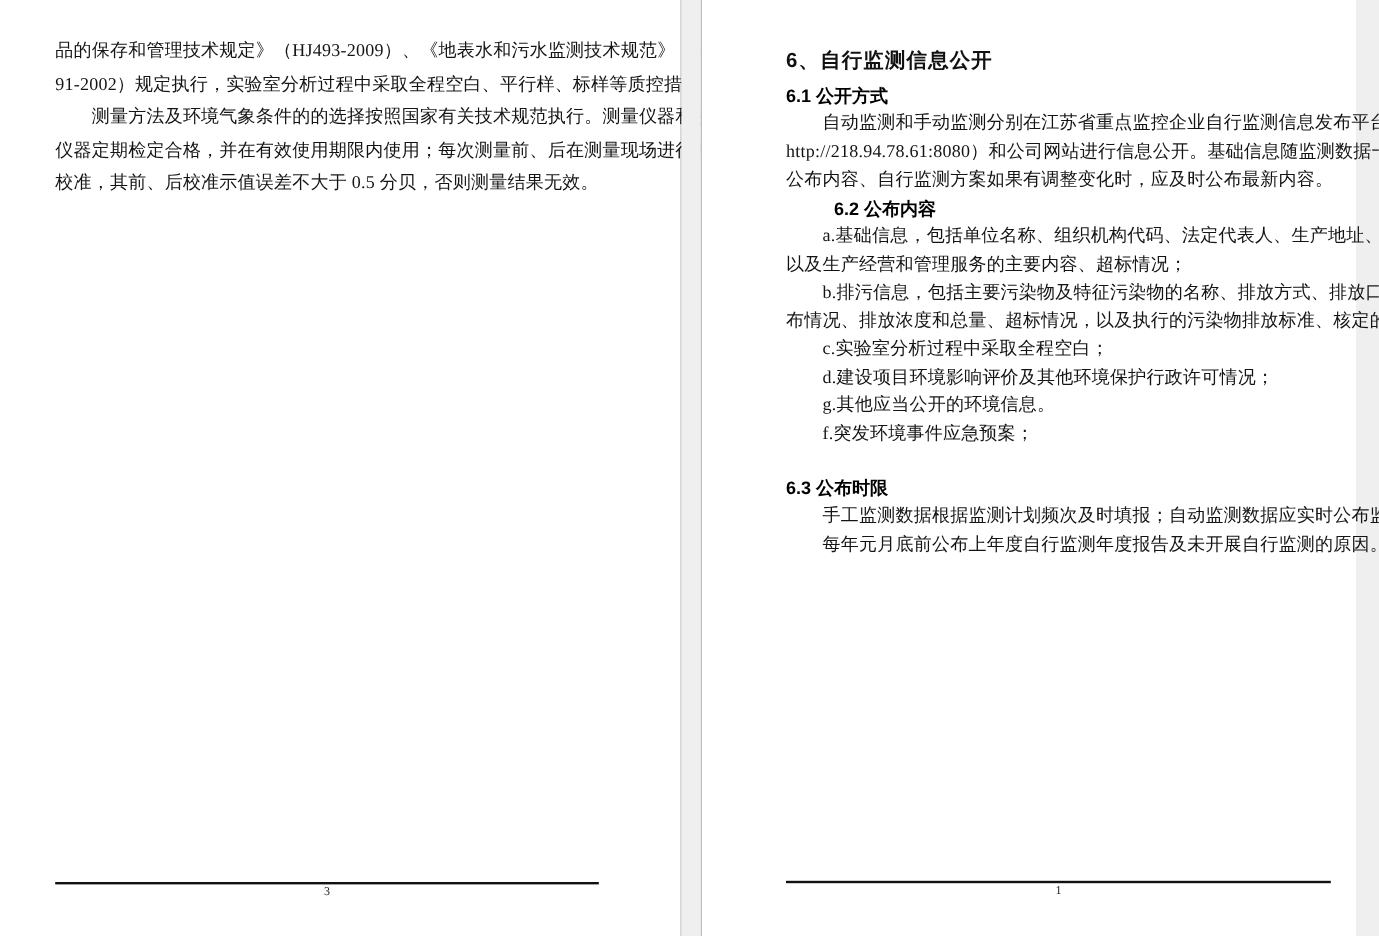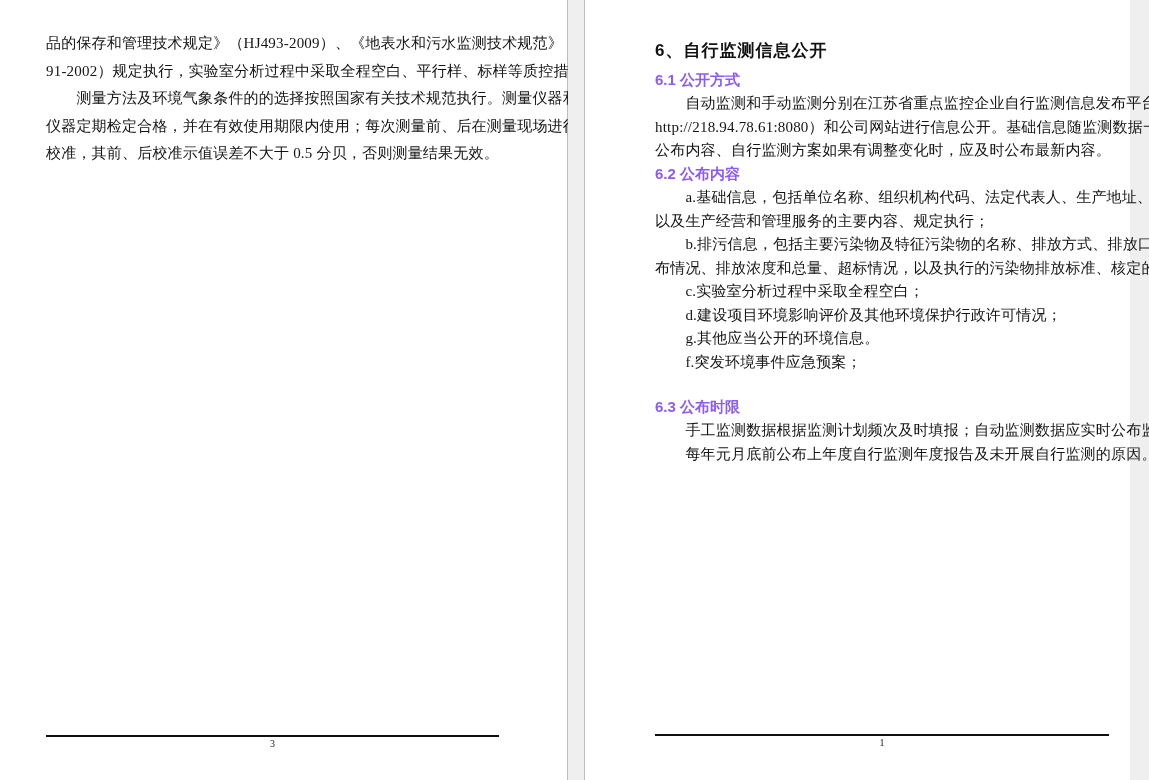--- a/index.html
+++ b/index.html
@@ -64,25 +64,25 @@
     letter-spacing: 1px;
     font-family: "Liberation Sans", "DejaVu Sans", sans-serif;
     color: #111111;
     white-space: pre;
   }
   .r-h2 {
     left: 70px;
     font-size: 15px;
     font-weight: bold;
     font-family: "Liberation Sans", "DejaVu Sans", sans-serif;
-    color: #8b5cf6;
+    color: #000000;
     white-space: pre;
   }
   .r-h2-1 { top: 71px; }
-  .r-h2-2 { top: 165px; }
+  .r-h2-2 { top: 165px; margin-left: 40px; }
   .r-h2-3 { top: 398px; }
   .r-block {
     left: 70px;
     width: 482px;
     font-size: 15px;
     line-height: 23.5px;
     letter-spacing: 0.2px;
   }
   .r-block-1 { top: 92px; }
   .r-block-2 { top: 186px; }
@@ -130,21 +130,21 @@
     <div class="r-abs r-h2 r-h2-1">6.1 公开方式</div>
     <div class="r-abs r-block r-block-1">
       <div class="tline">　　自动监测和手动监测分别在江苏省重点监控企业自行监测信息发布平台（网址：</div>
       <div class="tline">http://218.94.78.61:8080）和公司网站进行信息公开。基础信息随监测数据一并公布，</div>
       <div class="tline">公布内容、自行监测方案如果有调整变化时，应及时公布最新内容。</div>
     </div>
 
     <div class="r-abs r-h2 r-h2-2">6.2 公布内容</div>
     <div class="r-abs r-block r-block-2">
       <div class="tline">　　a.基础信息，包括单位名称、组织机构代码、法定代表人、生产地址、联系方式，</div>
-      <div class="tline">以及生产经营和管理服务的主要内容、规定执行；</div>
+      <div class="tline">以及生产经营和管理服务的主要内容、超标情况；</div>
       <div class="tline">　　b.排污信息，包括主要污染物及特征污染物的名称、排放方式、排放口数量和分</div>
       <div class="tline">布情况、排放浓度和总量、超标情况，以及执行的污染物排放标准、核定的排放总量；</div>
       <div class="tline">　　c.实验室分析过程中采取全程空白；</div>
       <div class="tline">　　d.建设项目环境影响评价及其他环境保护行政许可情况；</div>
       <div class="tline">　　g.其他应当公开的环境信息。</div>
       <div class="tline">　　f.突发环境事件应急预案；</div>
     </div>
 
     <div class="r-abs r-h2 r-h2-3">6.3 公布时限</div>
     <div class="r-abs r-block r-block-3">

